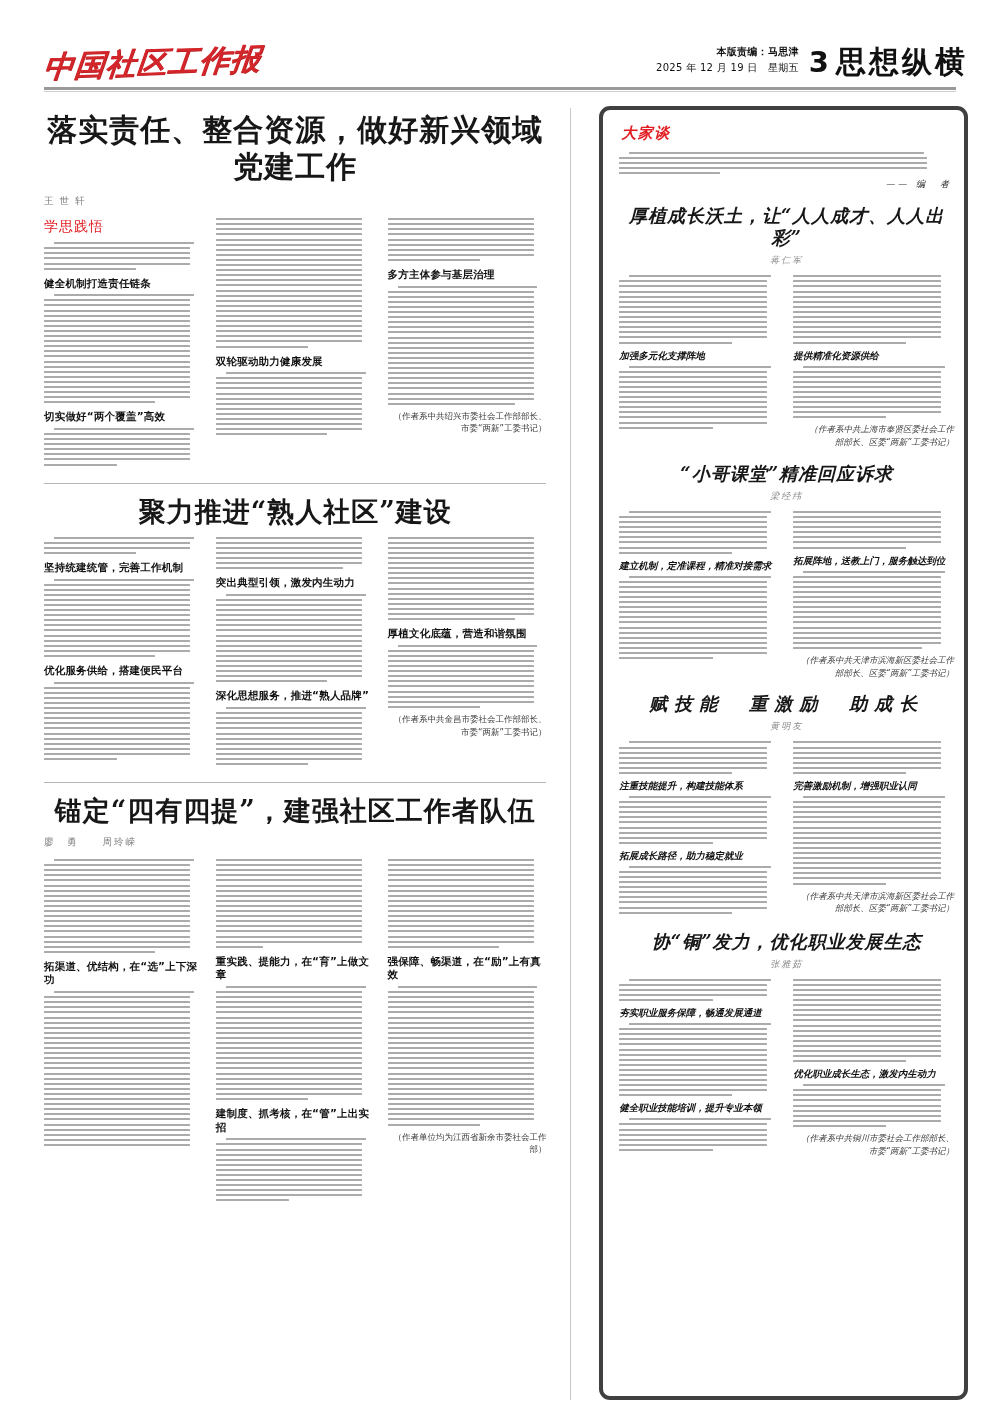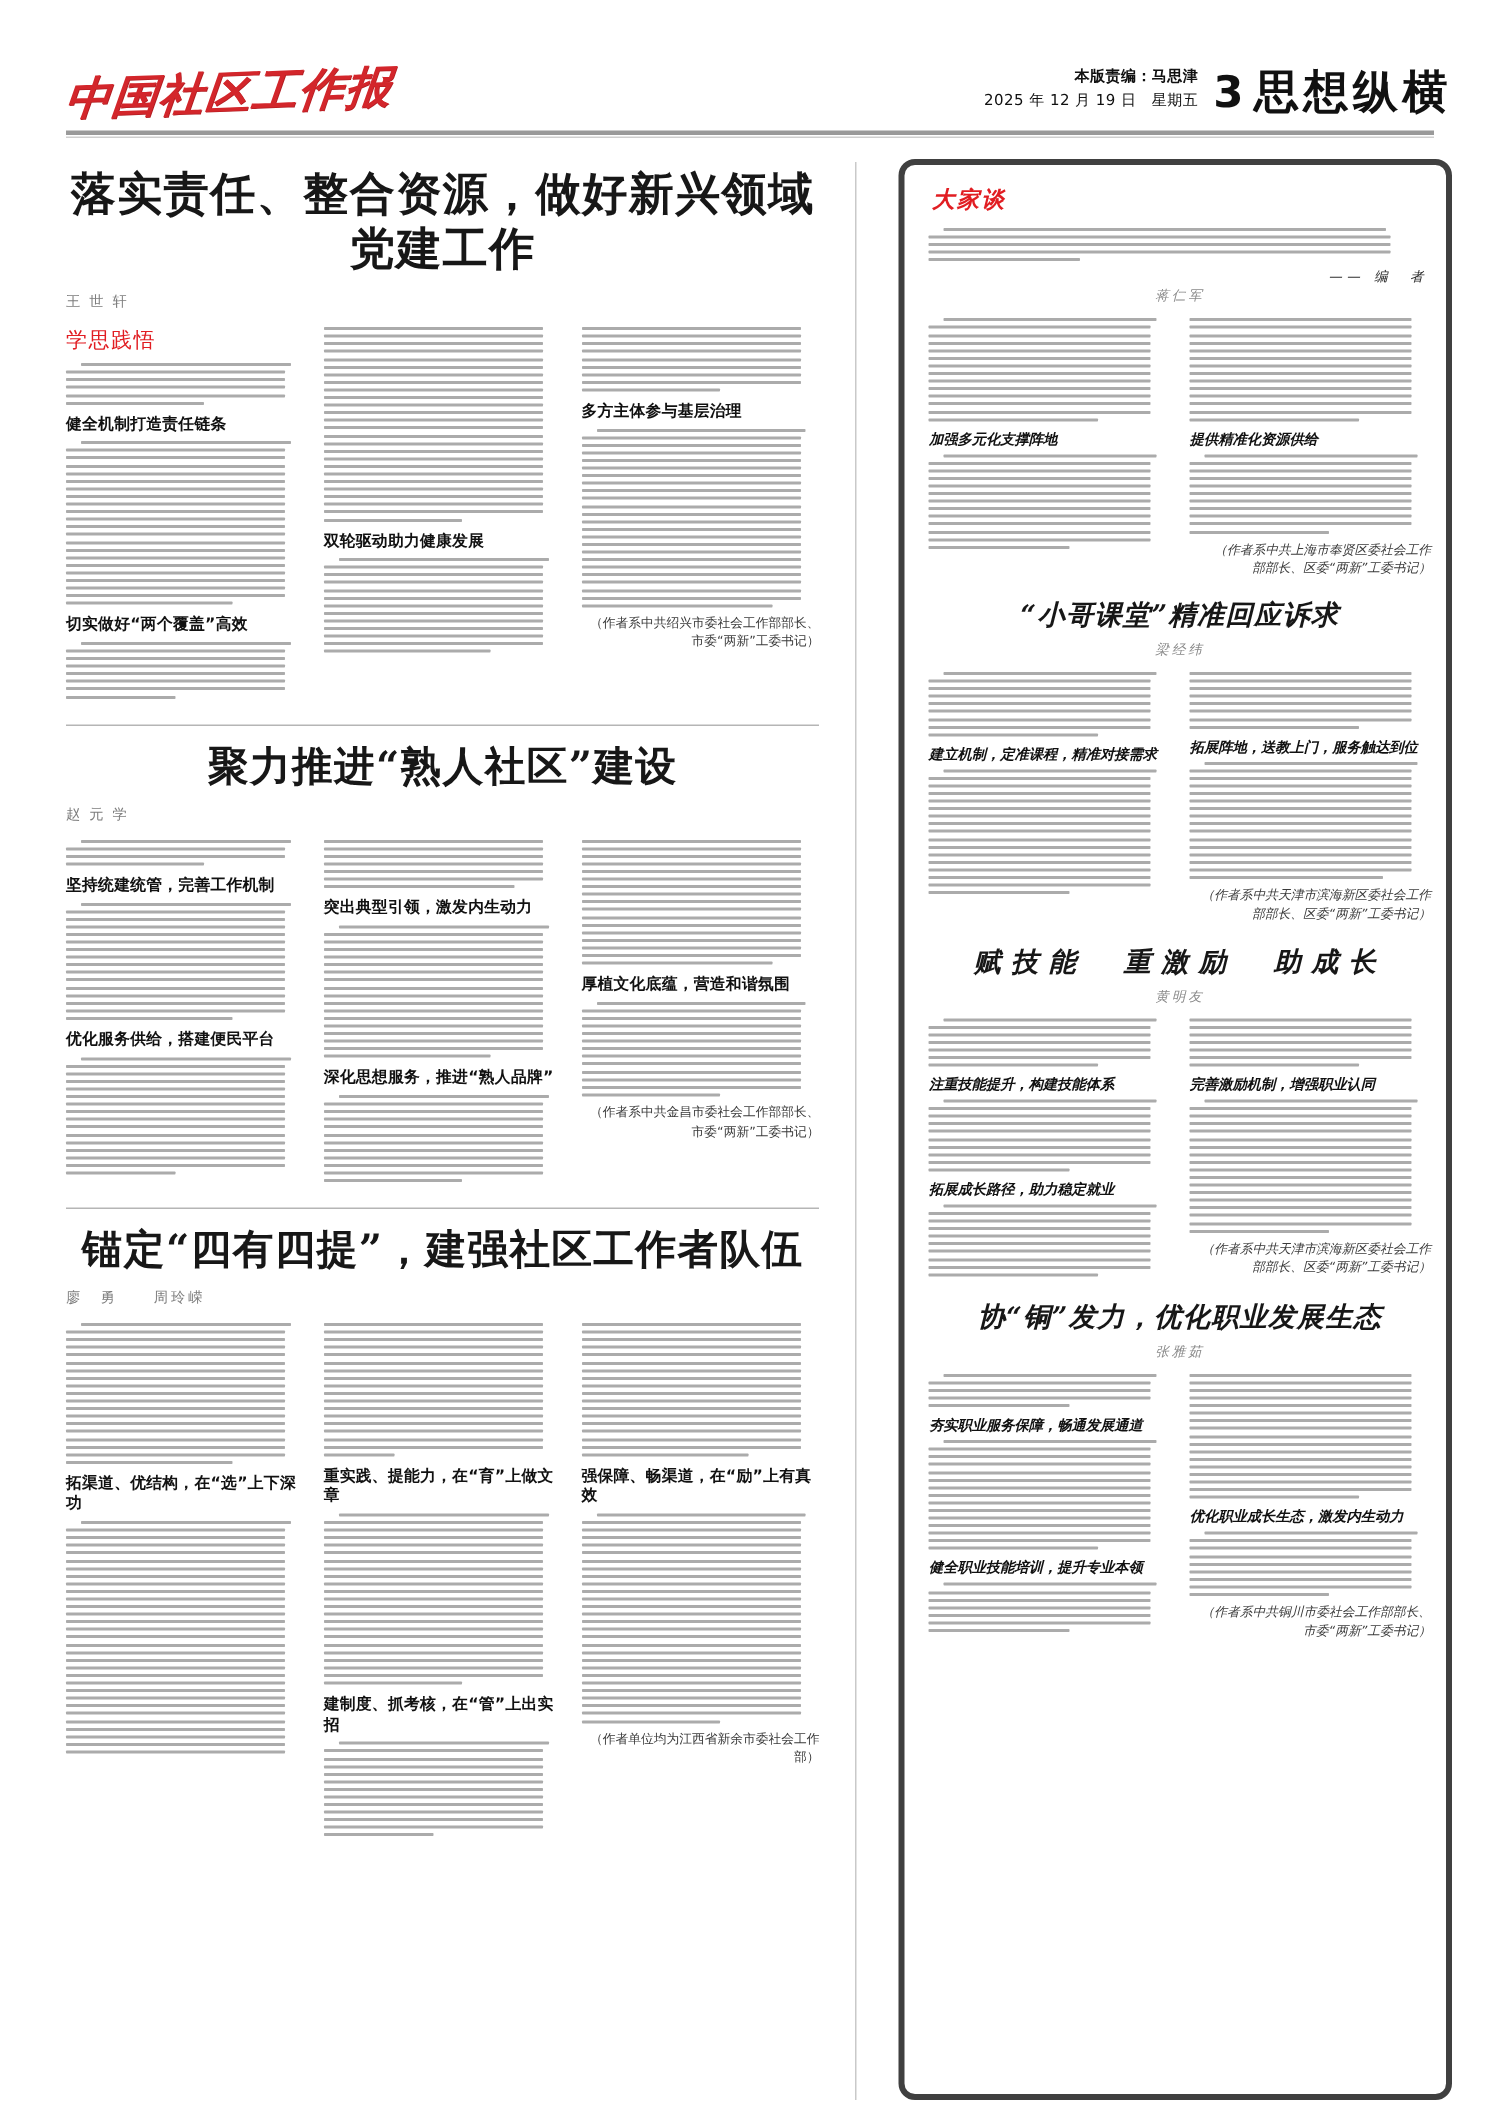--- a/index.html
+++ b/index.html
@@ -349,21 +349,20 @@
             <span class="al">市委“两新”工委书记）</span>
           </div>
         </div>
       </div>
     </div>
 
     <div class="hrule-thick"></div>
 
     <div>
       <h2 class="headline h-med">聚力推进“熟人社区”建设</h2>
-      <div class="byline wide">赵元学</div>
 
       <div class="cols">
         <div class="col">
           <div class="txt">
             <i class="ind"></i>
               <i class="s9"></i>
               <i class="s9"></i>
               <i class="s6"></i>
           </div>
           <div class="subhead">坚持统建统管，完善工作机制</div>
@@ -703,20 +702,21 @@
       <div class="txt editor-note">
         <i class="ind"></i>
           <i class="s9"></i>
           <i class="s9"></i>
           <i class="s9"></i>
           <i class="s3"></i>
       </div>
       <div class="editor-sign">—— 编　者</div>
 
       <div>
+        <h3 class="headline h-side">厚植成长沃土，让“人人成才、人人出彩”</h3>
         <div class="byline-side">蒋仁军</div>
         <div class="cols">
           <div class="col">
             <div class="txt">
               <i class="ind"></i>
                 <i class="s9"></i>
                 <i class="s9"></i>
                 <i class="s9"></i>
                 <i class="s9"></i>
                 <i class="s9"></i>

